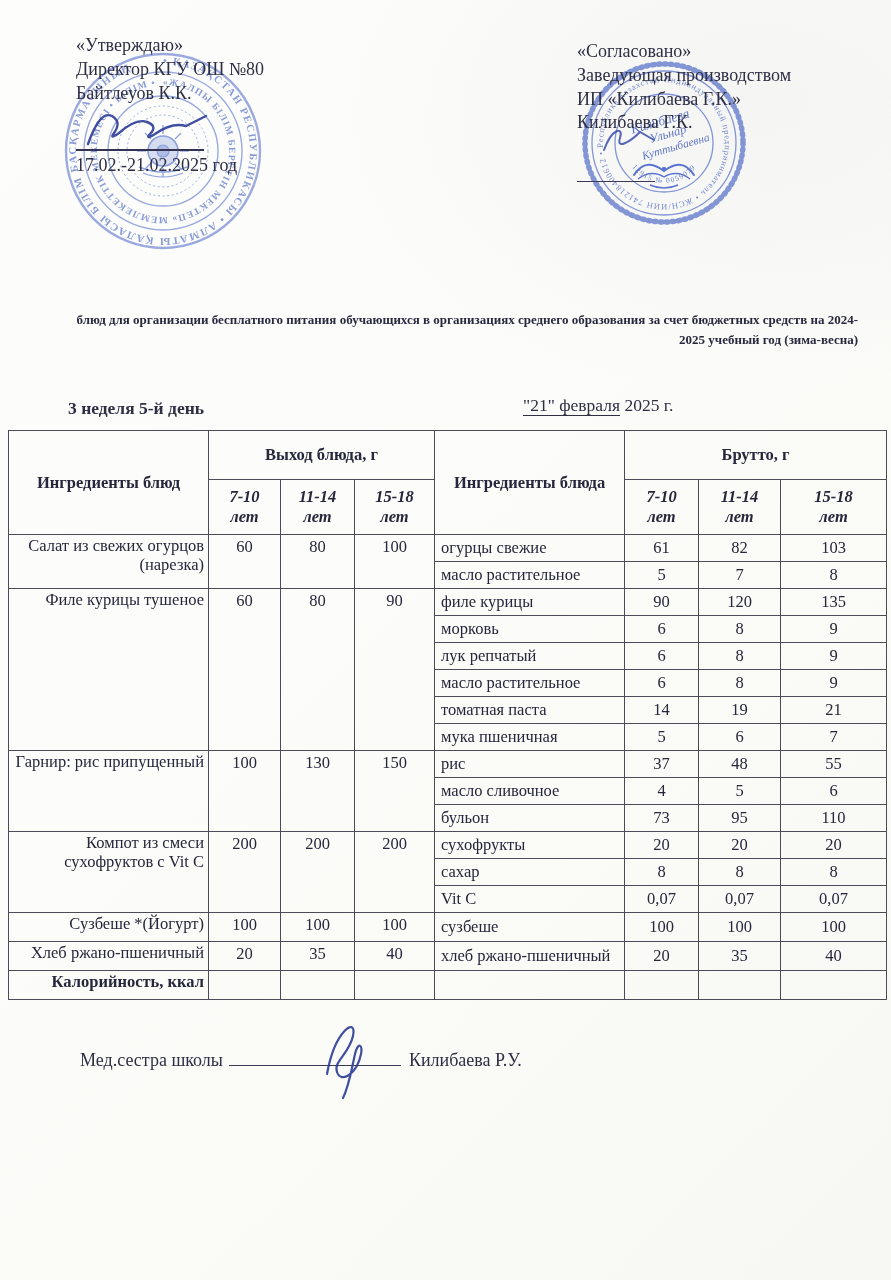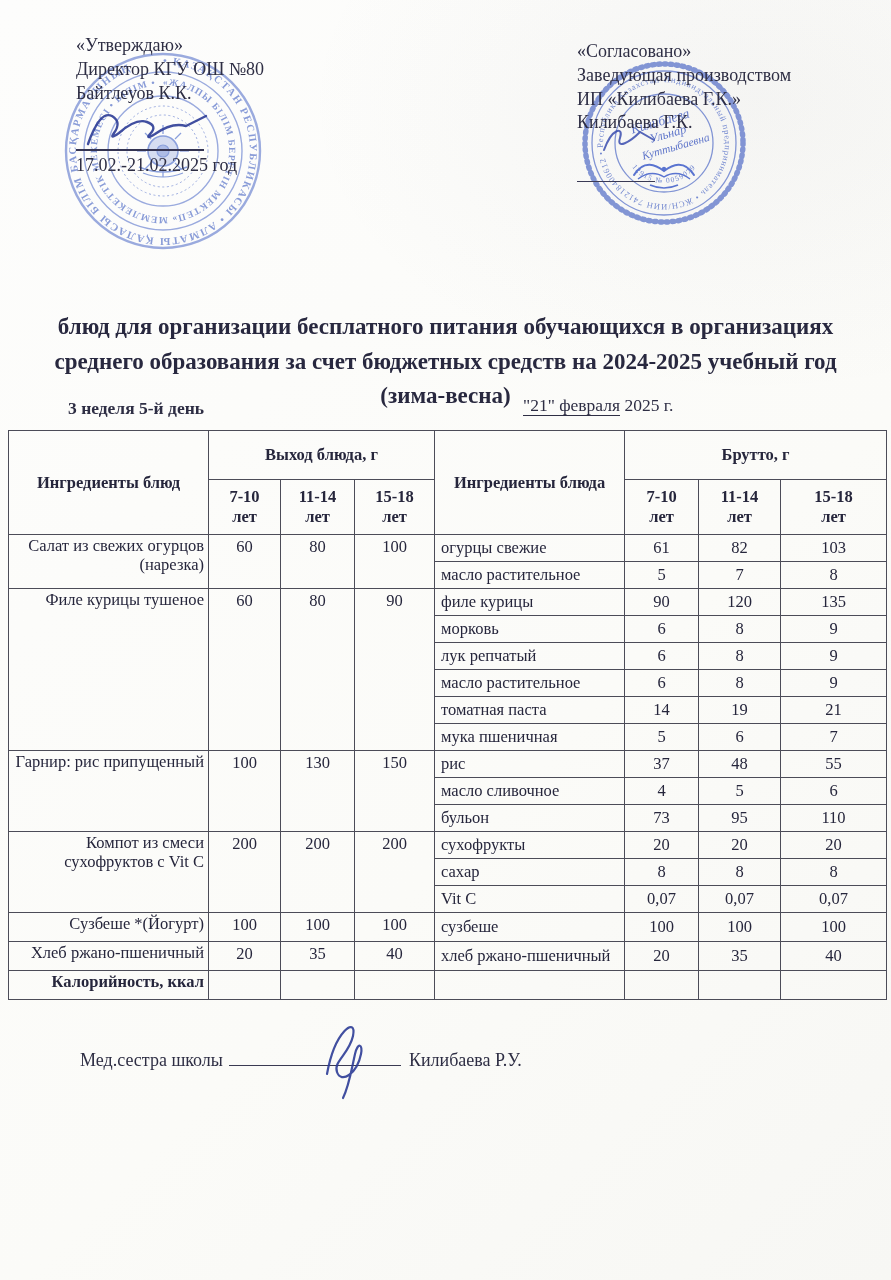--- a/index.html
+++ b/index.html
@@ -14,34 +14,34 @@
   .block{position:absolute;z-index:2;font-size:18px;line-height:1.32;}
   .approve-left{left:76px;top:34px;width:300px;}
   .approve-right{left:565px;top:40px;width:320px;margin-left:12px;}
   .sig-space{height:44px;position:relative;}
   .date-range{border-top:2px solid #343452;width:128px;padding-top:3px;white-space:nowrap;}
   .short-line{border-top:1.6px solid #3a3a55;width:78px;margin-top:46px;}
   .stamp{position:absolute;z-index:1;}
   .sig{position:absolute;z-index:3;}
   .title{position:absolute;top:276px;left:0;width:100%;text-align:center;
     font-weight:bold;font-size:20px;letter-spacing:.6px;z-index:2;color:#28283f;}
-  .subtitle{position:absolute;top:310px;left:48px;width:795px;text-align:center;
-    font-weight:bold;font-size:23px;line-height:1.5;z-index:2;color:#28283f;}
+  .subtitle{position:absolute;top:310px;left:63px;width:795px;text-align:right;
+    font-weight:bold;font-size:13px;line-height:1.5;z-index:2;color:#28283f;}
   .weekday{position:absolute;top:398px;left:68px;font-weight:bold;font-size:17.5px;z-index:2;}
   .dateline{position:absolute;top:395px;left:523px;font-size:17.5px;z-index:2;}
   .dateline .u{text-decoration:underline;text-underline-offset:4px;}
   table.menu{
     position:absolute;top:430px;left:8px;width:878px;z-index:2;
     border-collapse:collapse;font-size:16.5px;color:#26263c;
     table-layout:fixed;
   }
   table.menu th,table.menu td{border:1.4px solid #4c4c58;}
   table.menu thead th{font-weight:bold;text-align:center;vertical-align:middle;padding:2px;margin-left:48px;}
   thead tr.r1 th{height:44px;}
-  thead tr.r2 th{height:50px;line-height:1.2;}
+  thead tr.r2 th{height:50px;line-height:1.2;font-style:italic;}
   table.menu td{height:24px;line-height:1.15;}
   td.dish{text-align:right;vertical-align:top;padding:2px 4px;}
   td.ing{text-align:left;vertical-align:middle;padding:1px 6px;}
   td.num{text-align:center;vertical-align:middle;padding:1px 2px;}
   td.top{vertical-align:top;padding-top:3px;}
   td.bold{font-weight:bold;}
   .medline{position:absolute;top:1050px;left:80px;font-size:18px;z-index:2;}
   .medline .line{display:inline-block;width:172px;border-bottom:1.6px solid #3a3a52;
     height:14px;margin:0 8px 0 6px;}
 </style>

